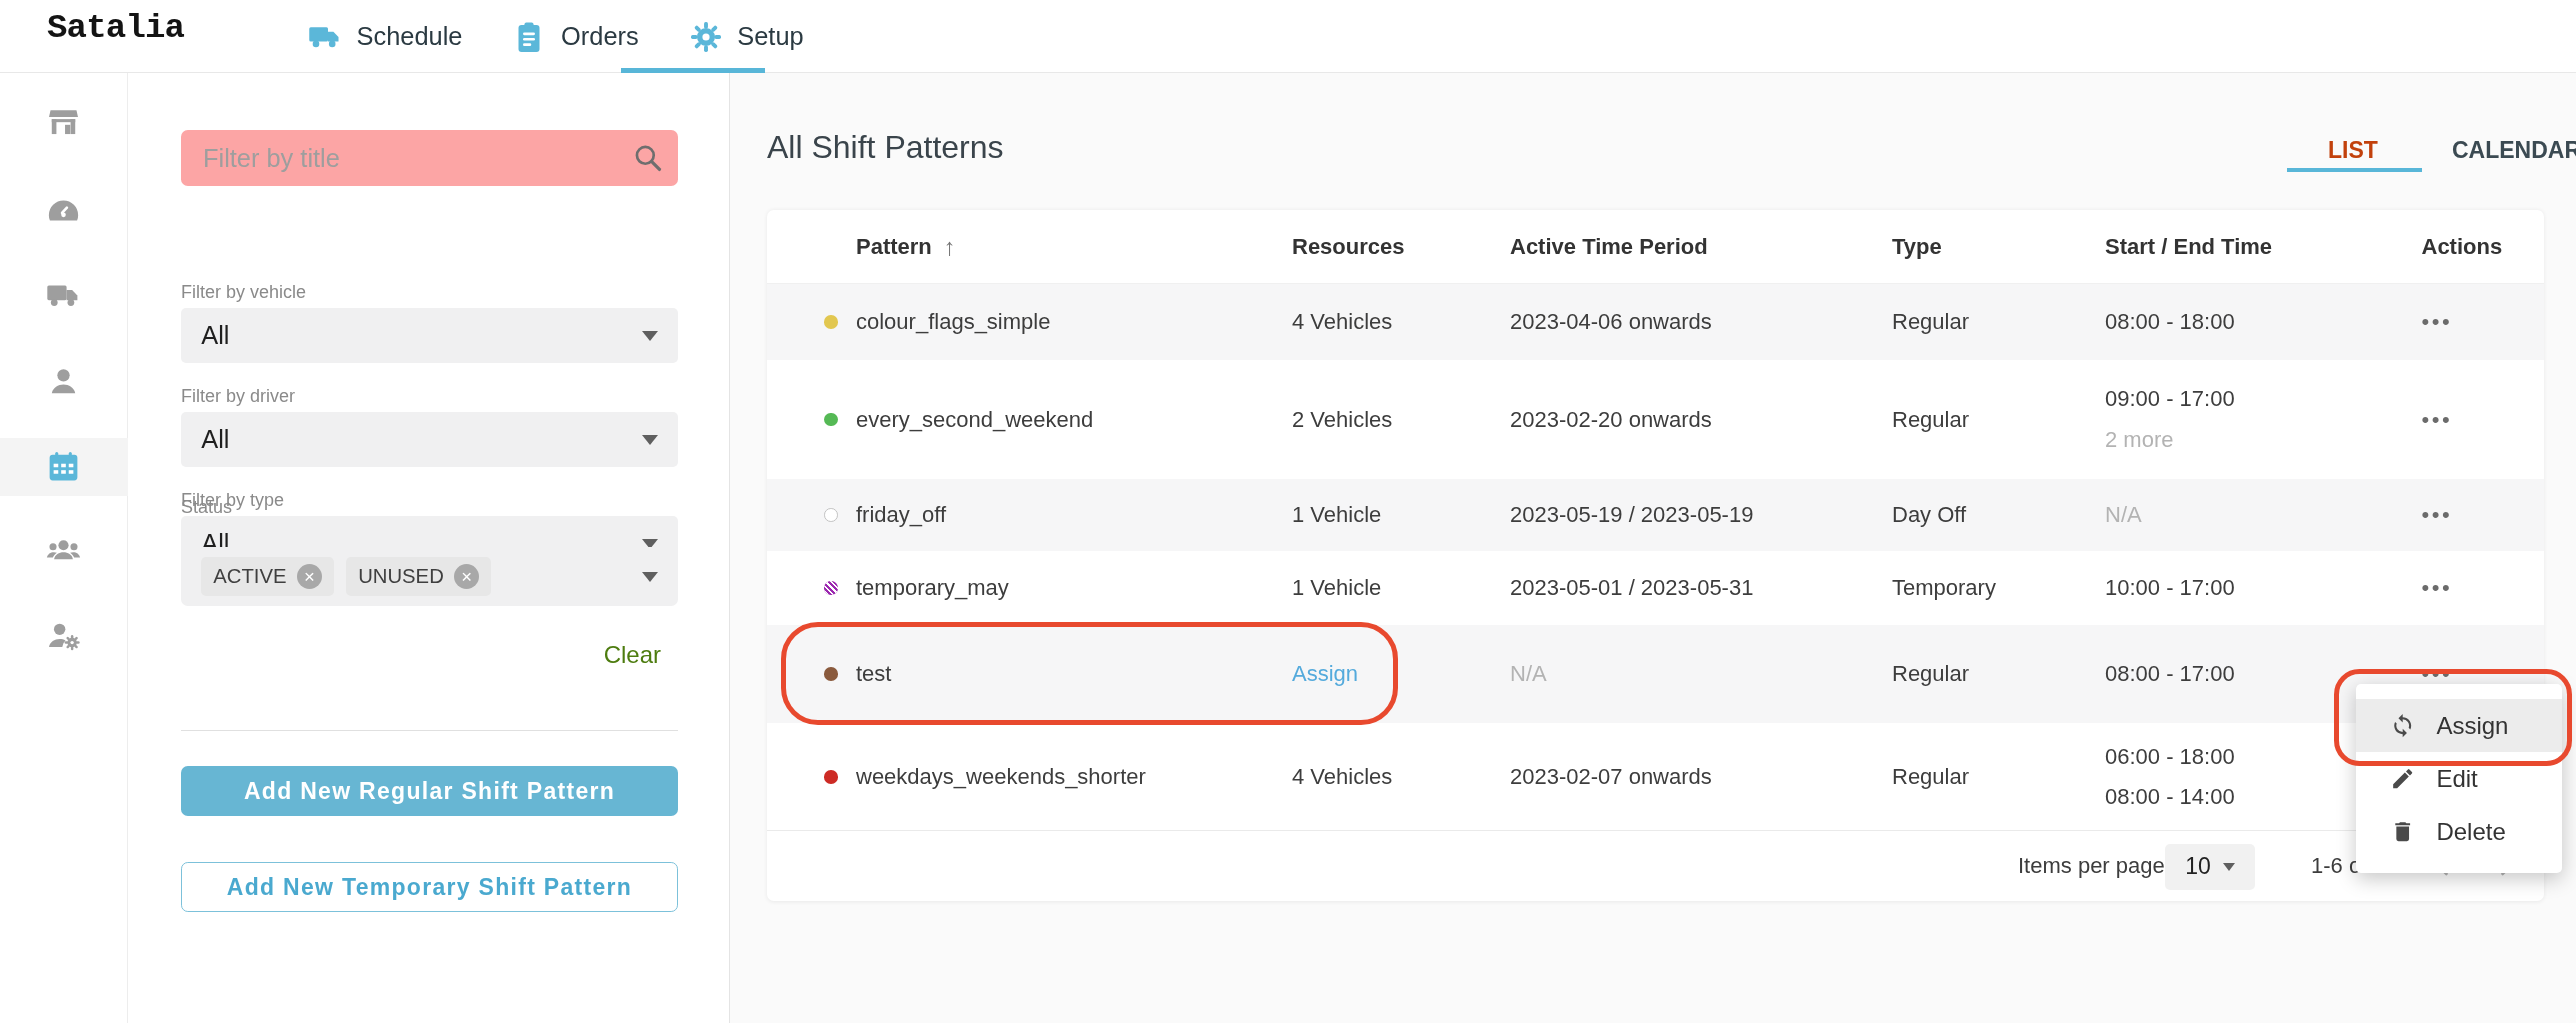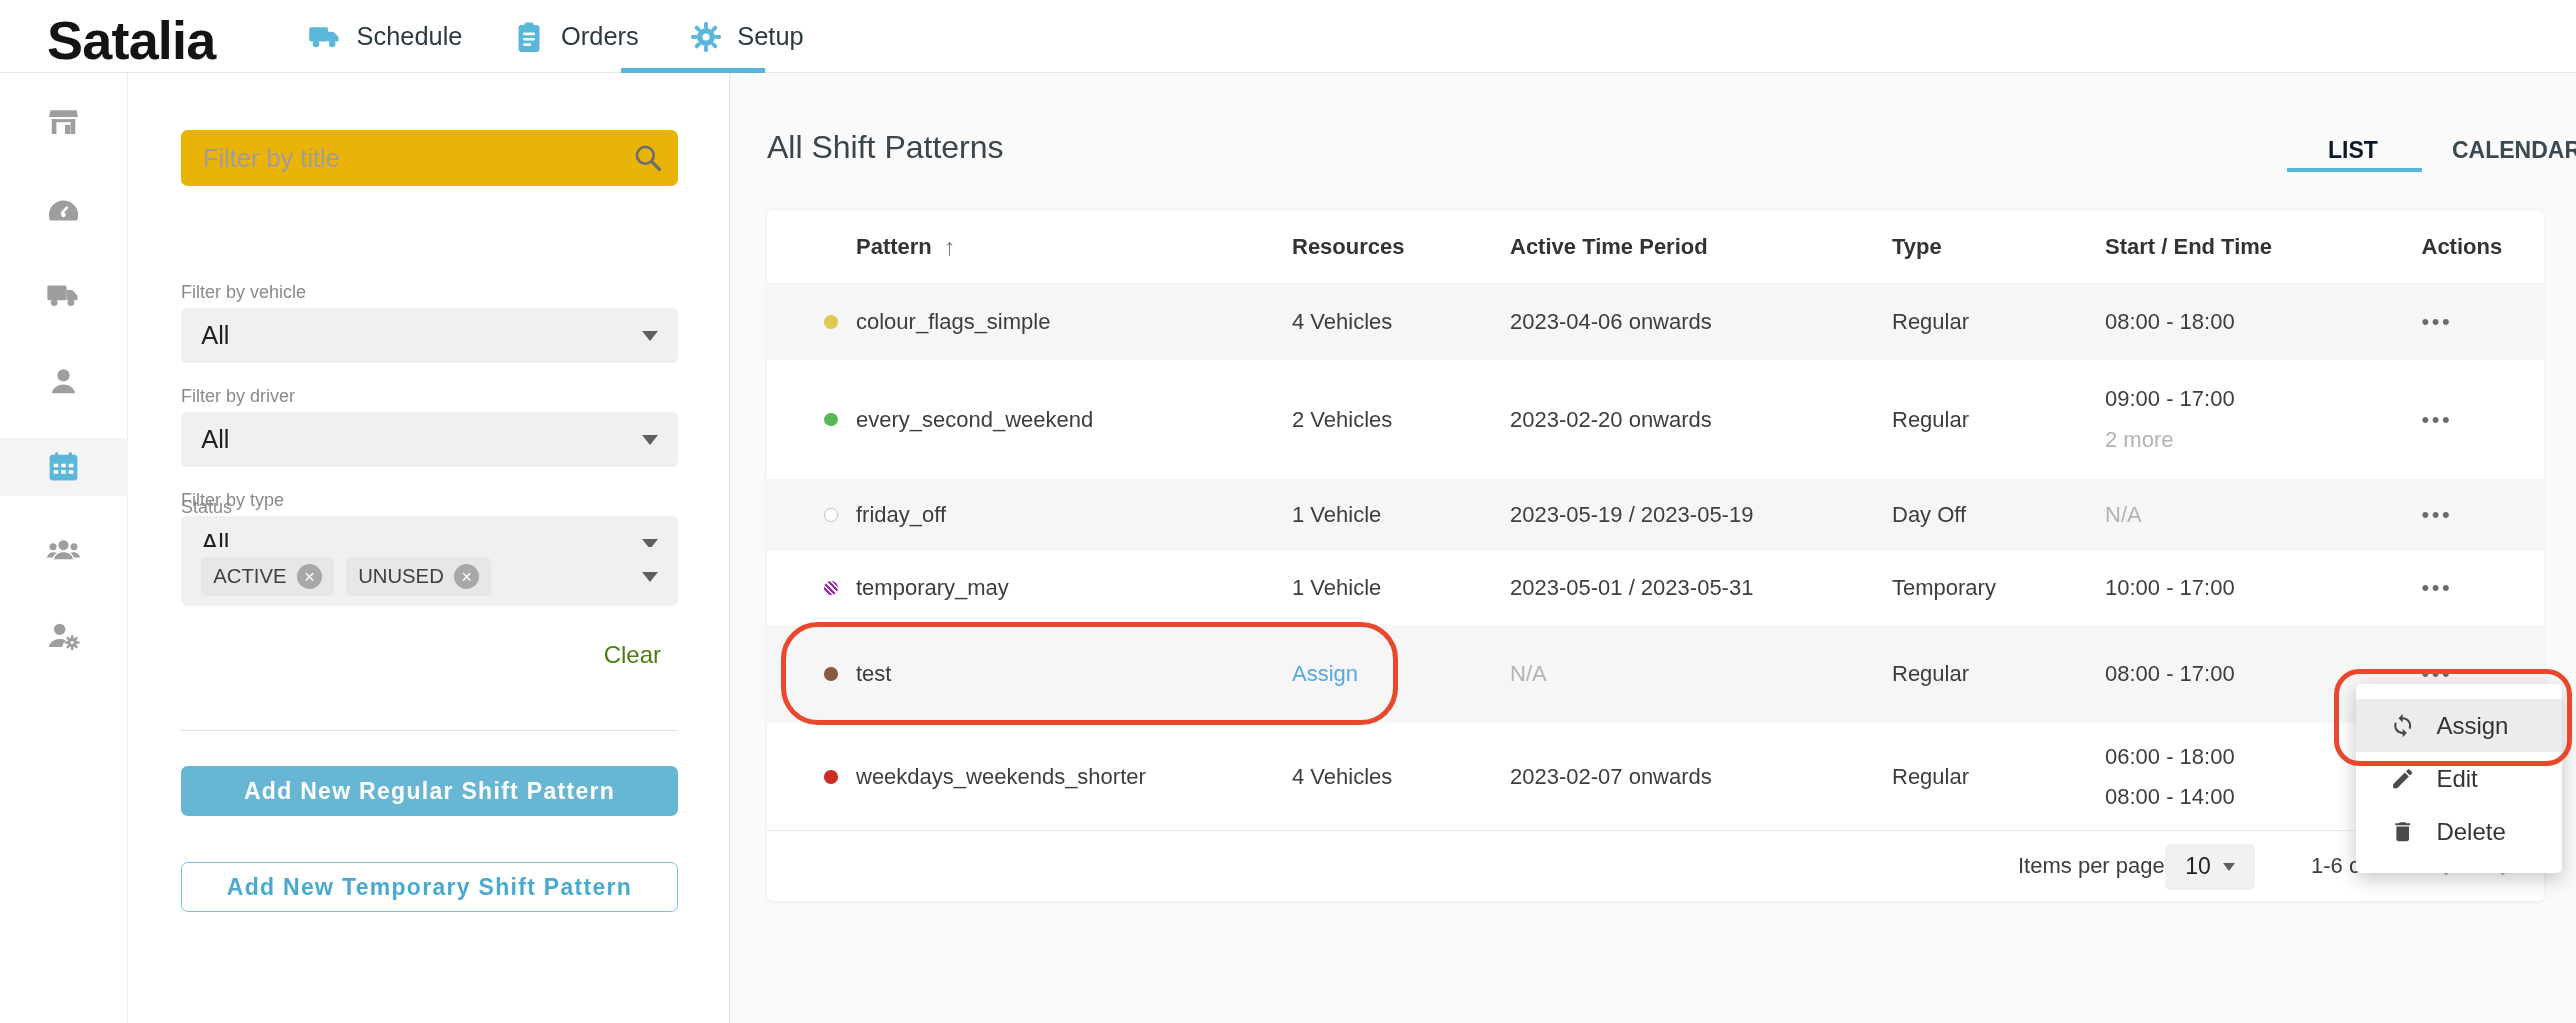--- a/index.html
+++ b/index.html
@@ -3,22 +3,22 @@
 <meta charset="utf-8">
 <style>
   * { box-sizing: border-box; margin: 0; padding: 0; }
   html,body { width:2576px; height:1024px; overflow:hidden; }
   body { font-family:"Liberation Sans", sans-serif; background:#fafafa; color:#3d3d3d; }
   .page { position:relative; width:2576px; height:1024px; }
 
   
   .topbar { position:absolute; left:0; top:0; width:2576px; height:73px; background:#fff;
             border-bottom:0.8px solid #e8e8e8; z-index:20; }
-  .logo { position:absolute; left:47px; top:8.5px; font-size:54px; font-weight:600;
-          letter-spacing:-0.8px; color:#141414; }
+  .logo { position:absolute; left:47px; top:8.5px; font-size:34px; font-weight:600;
+          letter-spacing:-0.8px; color:#141414;font-family:Liberation Mono, monospace; }
   .mainnav { position:absolute; left:307px; top:0; height:73px; display:flex; align-items:center; }
   .nav-item { display:flex; align-items:center; margin-right:49px; cursor:pointer; }
   .nav-item .nicon { width:36px; height:36px; color:#5bb7d9; margin-right:13.6px; }
   .nav-item .nlabel { font-size:25.4px; color:#2b3a42; }
   .setup-underline { position:absolute; left:621px; top:68px; width:144px; height:5.1px; z-index:21; }
 
   .top-right { position:absolute; right:0; top:0; height:73px; }
 
   .caret { width:0; height:0; border-left:8.5px solid transparent; border-right:8.5px solid transparent;
            border-top:10.2px solid #5f5f5f; }
@@ -27,21 +27,21 @@
   .rail { position:absolute; left:0; top:73px; width:128px; height:951px; background:#fff;
           border-right:0.8px solid #ededed; z-index:10; }
   .rail-active { position:absolute; left:0; top:365px; width:128px; height:58px; background:#f4f4f4; }
   .rail-item { position:absolute; left:45px; width:37px; height:37px; color:#9e9e9e; cursor:pointer; }
   .rail-item.active { color:#5bb7d9; }
 
   
   .filters { position:absolute; left:128px; top:73px; width:602px; height:951px; background:#fff;
              border-right:0.8px solid #e4e4e4; z-index:9; }
   .search-wrap { position:absolute; left:53px; top:57px; width:497px; height:56px; }
-  .search-input { width:100%; height:100%; background:#eab308; border:none; border-radius:6.8px;
+  .search-input { width:100%; height:100%; background:#fca5a5; border:none; border-radius:6.8px;
                   font-family:"Liberation Sans",sans-serif; font-size:25.4px; color:#333; padding:0 59px 0 22px; outline:none; }
   .search-input::placeholder { color:#9e9e9e; }
   .search-icon { position:absolute; right:13.6px; top:12px; width:32px; height:32px; color:#6e6e6e; }
   .flabel { position:absolute; left:53px; font-size:18px; color:#8a8a8a; }
   .fselect { position:absolute; left:53px; width:497px; height:55px; background:#f0f0f1; border-radius:5px;
              display:flex; align-items:center; padding:0 20.3px; cursor:pointer; }
   .fselect .fvalue { font-size:25.4px; color:#1f1f1f; flex:1; }
   .status-box { position:absolute; left:53px; top:474px; width:497px; height:59px; background:#f0f0f1;
                 border-radius:6.8px; display:flex; align-items:center; padding:0 20.3px; cursor:pointer; }
   .chip { display:flex; align-items:center; background:#e7e7e7; border-radius:5.1px; height:39px;
@@ -298,21 +298,21 @@
 
     <button class="clear-btn">Clear</button>
     <div class="fdivider"></div>
 
     <button class="pbtn solid" style="background: rgb(103, 182, 211);">Add New Regular Shift Pattern</button>
     <button class="pbtn outline o1" style="color: rgb(74, 169, 207);">Add New Temporary Shift Pattern</button>
   </aside>
 
   <main class="main">
     <h1 class="page-title">All Shift Patterns</h1>
-    <div class="tab tab-list" style="color: #0f172a;">LIST</div>
+    <div class="tab tab-list" style="color: #c2410c;">LIST</div>
     <div class="tab tab-calendar">CALENDAR</div>
     <div class="tab-underline" style="background: rgb(88, 182, 216);"></div>
 
     <section class="card">
 
       <div class="grid thead">
         <div></div>
         <div class="hcell">
           <span>Pattern</span>
           <span class="sort-arrow">↑</span>

